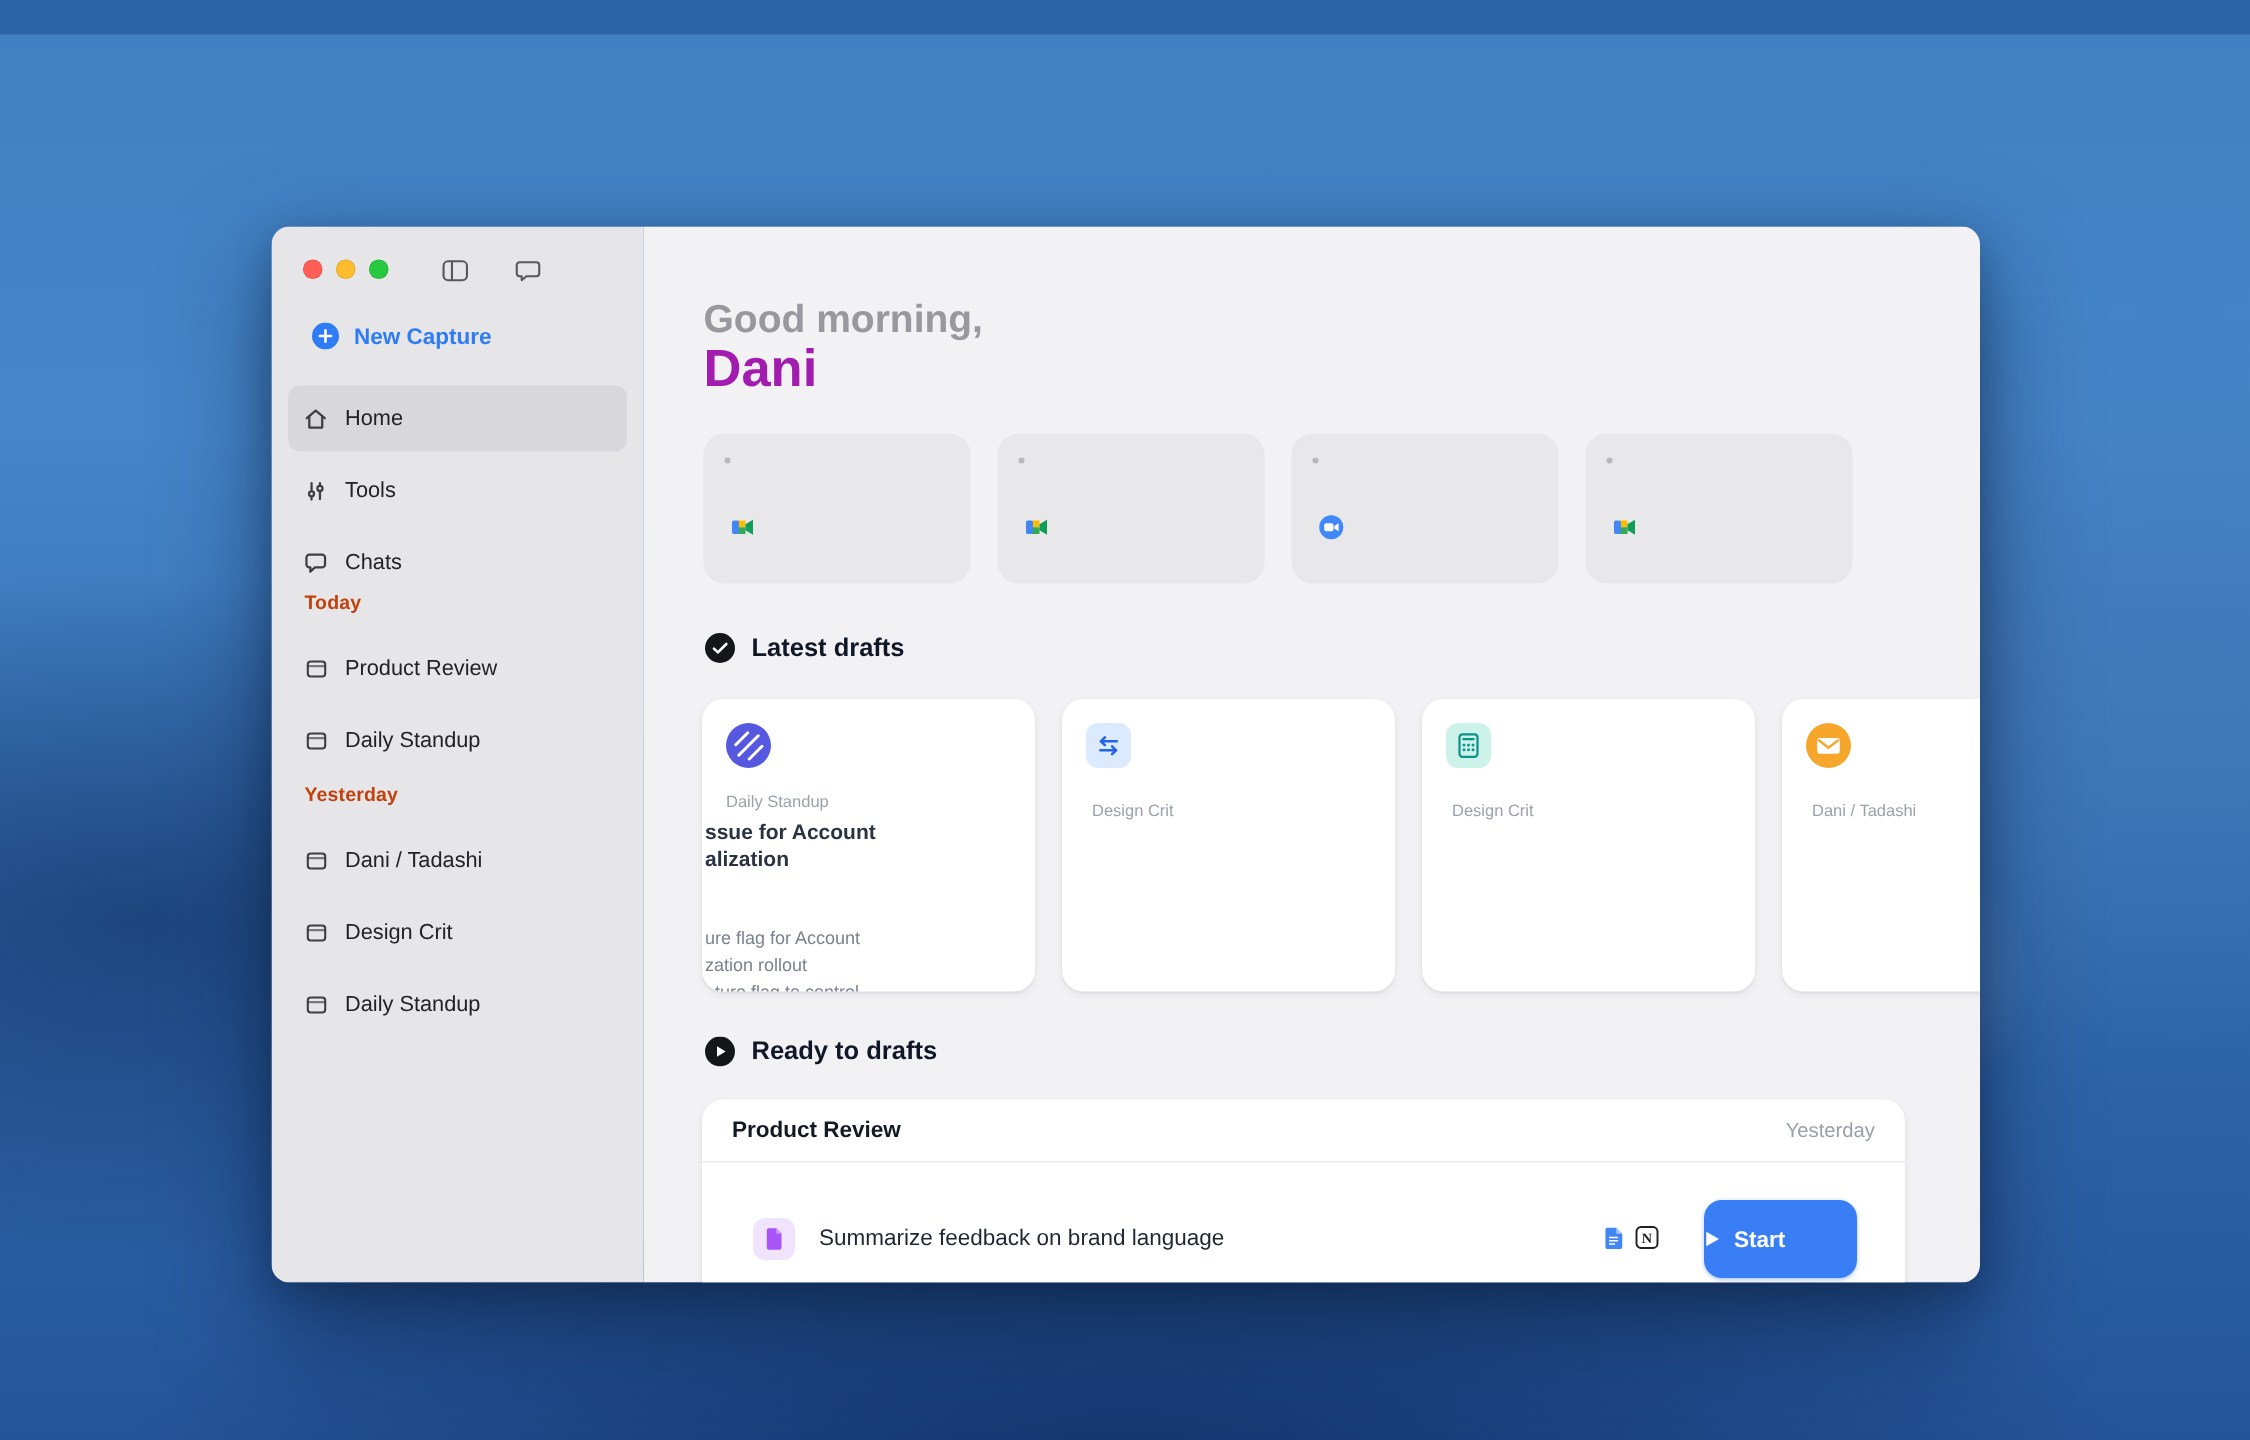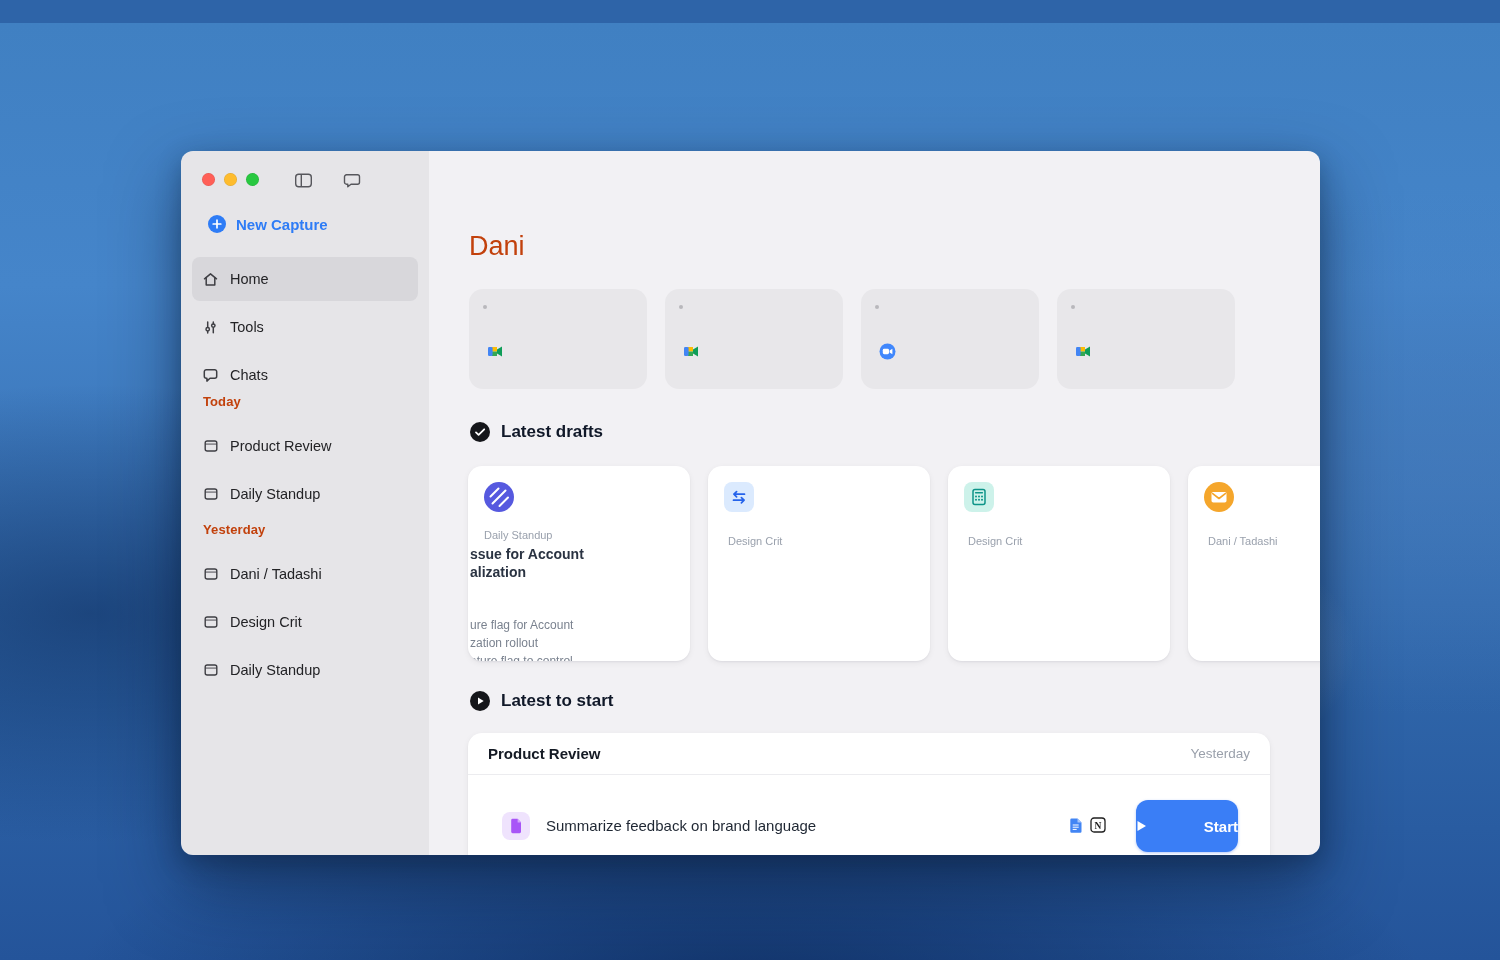--- a/index.html
+++ b/index.html
@@ -40,21 +40,21 @@
   .nav-item{display:flex;align-items:center;gap:11px;height:44px;border-radius:8px;padding:0 10px;margin-bottom:4px;
     font-size:14.5px;color:#232326;cursor:pointer}
   .nav-item.active{background:#d8d7db}
   .nicon{width:17px;height:17px;display:flex;align-items:center;justify-content:center;flex:none}
   .section-title{position:absolute;left:22px;font-size:13px;font-weight:700;color:#c2410c;letter-spacing:.1px}
   .st-today{top:243px}.st-yest{top:371px}
 
   
   .main{position:absolute;left:248px;top:0;right:0;bottom:0;background:#f2f1f4;overflow:hidden}
   .greet-muted{position:absolute;left:40px;top:44px;font-size:26px;line-height:34px;font-weight:600;color:#98989e}
-  .greet-name{position:absolute;left:40px;top:78px;font-size:27px;line-height:34px;font-weight:400;color:#c2410c}
+  .greet-name{position:absolute;left:40px;top:78px;font-size:35px;line-height:34px;font-weight:700;color:#a21caf}
 
   .meet-row{position:absolute;left:40px;top:138px;display:flex;gap:18px}
   .meet-card{width:178px;height:100px;border-radius:14px;background:#e8e7ea;position:relative;cursor:pointer}
   .ph-dot{position:absolute;left:14px;top:16px;width:4px;height:4px;border-radius:50%;background:rgba(127,127,133,.45)}
   .mc-icon{position:absolute;left:18px;top:54px;width:17px;height:17px}
 
   .sec-head{position:absolute;display:flex;align-items:flex-start;gap:11px}
   .sh-drafts{left:41px;top:271px}
   .sh-ready{left:41px;top:540px}
   .sec-head h2{font-size:17px;font-weight:700;color:#101828}
@@ -71,21 +71,21 @@
   .panel{position:absolute;left:39px;top:582px;width:802px;height:150px;background:#fff;border-radius:14px;
     box-shadow:0 1px 2px rgba(16,24,40,.05),0 2px 6px rgba(16,24,40,.06)}
   .panel-head{position:absolute;top:0;left:0;right:0;height:42px;border-bottom:1px solid #ececef;
     display:flex;align-items:center;justify-content:space-between;padding:0 20px}
   .ptitle{font-size:15px;font-weight:700;color:#141a24}
   .ptime{font-size:13.5px;color:#9aa0ab}
   .task-icon{position:absolute;left:34px;top:79px;width:28px;height:28px;cursor:pointer}
   .task-label{position:absolute;left:78px;top:84px;font-size:15px;color:#1f2733}
   .doc-badges{position:absolute;left:602px;top:84px;display:flex;align-items:center;gap:8px}
   .start-btn{position:absolute;left:668px;top:67px;width:102px;height:52px;border:none;border-radius:12px;background:#3a7ef6;
-    color:#fff;font-size:15px;font-weight:600;font-family:inherit;display:flex;align-items:center;justify-content:space-between;gap:9px;
+    color:#fff;font-size:15px;font-weight:600;font-family:inherit;display:flex;align-items:center;justify-content:flex-start;gap:9px;
     cursor:pointer;box-shadow:0 1px 3px rgba(37,99,235,.35)}
 </style>
 </head>
 <body>
 
 <div class="desktop">
   <div class="window">
 
     <aside class="sidebar">
       <div class="lights">
@@ -194,20 +194,21 @@
                 <rect x="2.2" y="3" width="11.6" height="10" rx="2"></rect>
                 <path d="M2.2 6.1h11.6" opacity=".65"></path>
               </svg>
           </span>
           <span class="nlabel">Daily Standup</span>
         </div>
       </div>
     </aside>
 
     <main class="main">
+      <div class="greet-muted">Good morning,</div>
       <div class="greet-name">Dani</div>
 
       <div class="meet-row">
         <div class="meet-card">
           <span class="ph-dot"></span>
           <span class="mc-icon">
             <svg width="17" height="17" viewBox="0 0 17 17">
                 <rect x="5" y="4" width="5" height="4.5" fill="#fbbc04"></rect>
                 <rect x="5" y="8.5" width="5" height="4.5" fill="#34a853"></rect>
                 <rect x="1" y="4" width="4.6" height="9" rx="1.2" fill="#4285f4"></rect>
@@ -320,21 +321,21 @@
         </div>
       </div>
 
       <div class="sec-head sh-ready">
         <span style="display:flex">
           <svg width="20" height="20" viewBox="0 0 20 20">
               <circle cx="10" cy="10" r="10" fill="#15161a"></circle>
               <path d="M8 6.5v7l5.7-3.5z" fill="#fff"></path>
             </svg>
         </span>
-        <h2>Latest to start</h2>
+        <h2>Ready to drafts</h2>
       </div>
 
       <div class="panel">
         <div class="panel-head">
           <span class="ptitle">Product Review</span>
           <span class="ptime">Yesterday</span>
         </div>
 
         <span class="task-icon">
           <svg width="28" height="28" viewBox="0 0 28 28">

